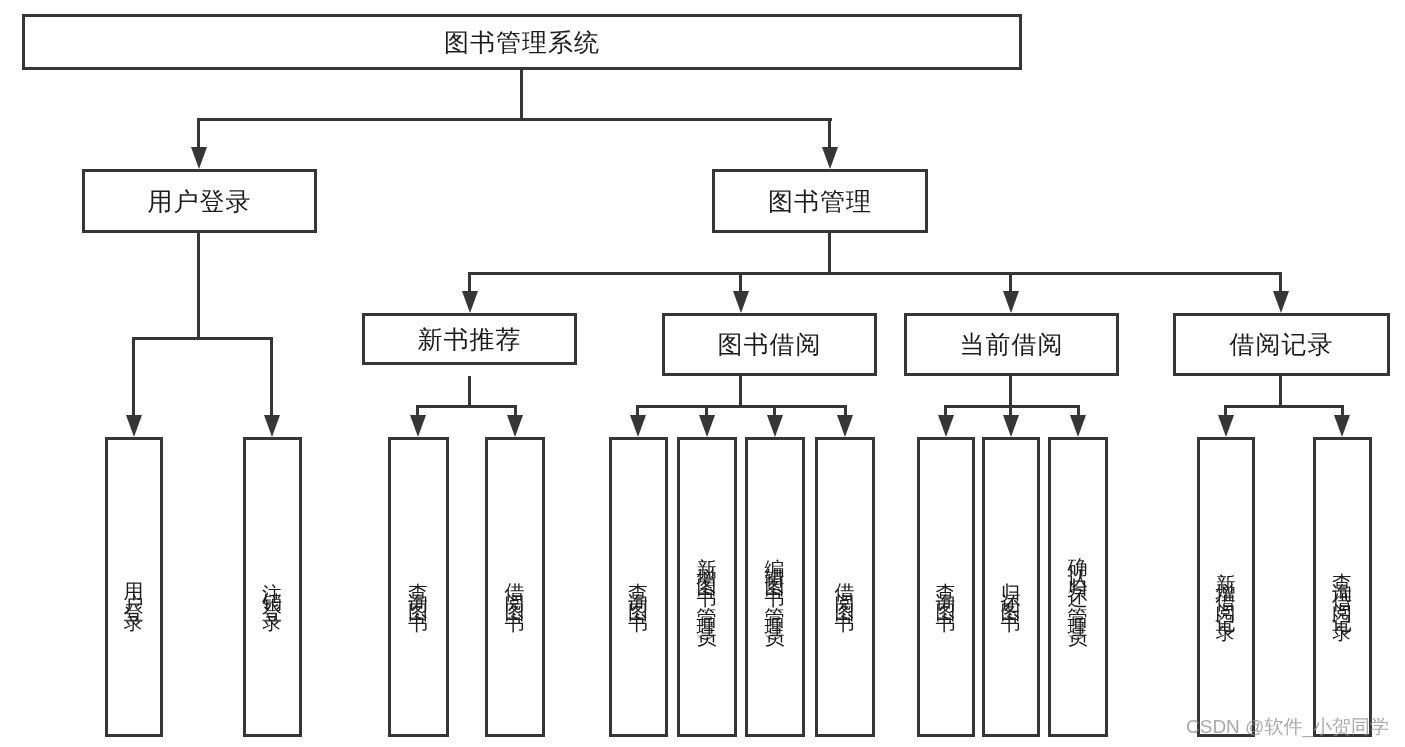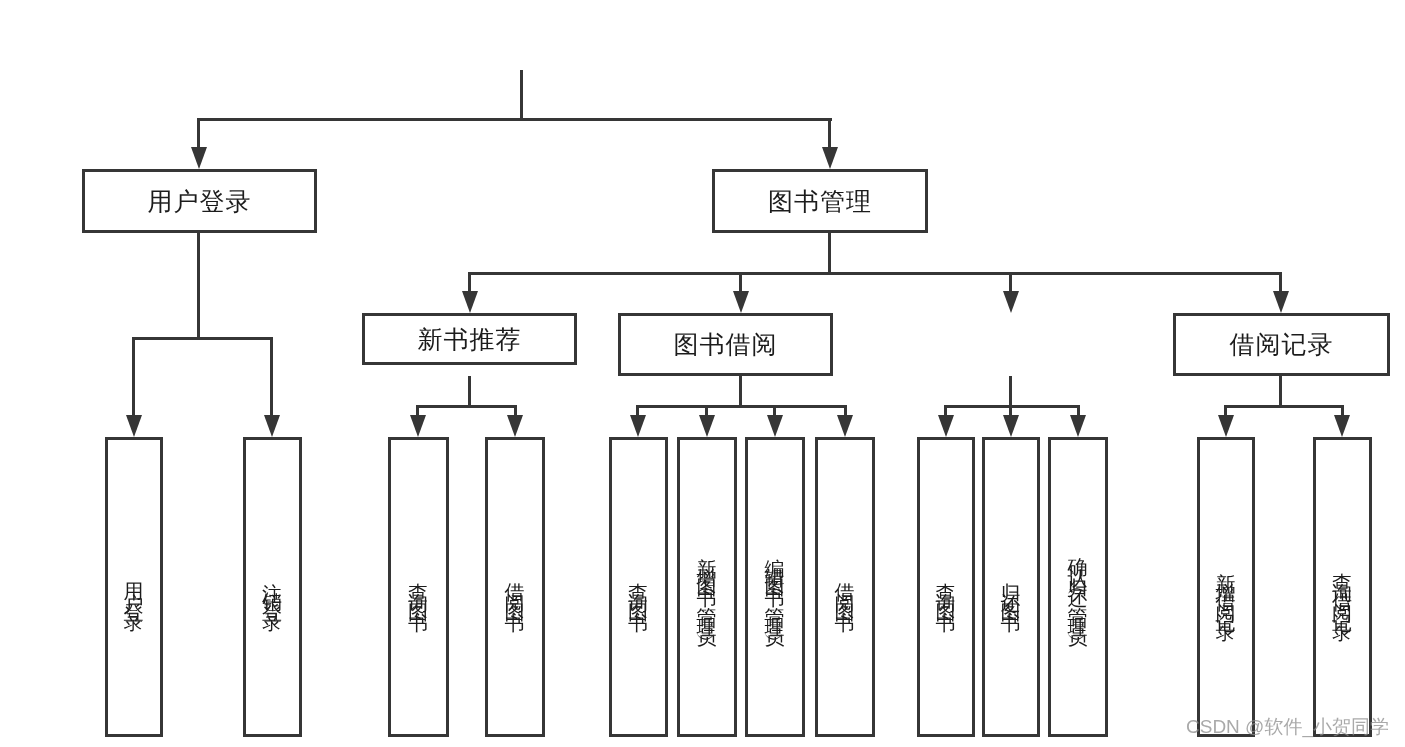--- a/index.html
+++ b/index.html
@@ -56,20 +56,23 @@
     color:rgba(140,140,140,0.75);
     white-space:nowrap;
     z-index:5;
   }
 </style>
 </head>
 <body>
 
 <div id="canvas">
 
+  <div class="box" style="left:22px;top:14px;width:1000px;height:56px">
+    <span class="lbl">图书管理系统</span>
+  </div>
 
   <div class="ln v" style="left:520px;top:70px;height:48px"></div>
   <div class="ln h" style="left:197px;top:118px;width:635px"></div>
   <div class="ln v" style="left:197px;top:118px;height:31px"></div>
   <div class="ln v" style="left:828px;top:118px;height:31px"></div>
   <div class="arr" style="left:191px;top:147px"></div>
   <div class="arr" style="left:822px;top:147px"></div>
 
   <div class="box" style="left:82px;top:169px;width:235px;height:64px">
     <span class="lbl">用户登录</span>
@@ -92,22 +95,25 @@
   <div class="ln v" style="left:1009px;top:272px;height:21px"></div>
   <div class="ln v" style="left:1279px;top:272px;height:21px"></div>
   <div class="arr" style="left:462px;top:291px"></div>
   <div class="arr" style="left:733px;top:291px"></div>
   <div class="arr" style="left:1003px;top:291px"></div>
   <div class="arr" style="left:1273px;top:291px"></div>
 
   <div class="box" style="left:362px;top:313px;width:215px;height:52px">
     <span class="lbl">新书推荐</span>
   </div>
-  <div class="box" style="left:618px;top:313px;width:215px;height:63px">
+  <div class="box" style="left:662px;top:313px;width:215px;height:63px">
     <span class="lbl">图书借阅</span>
+  </div>
+  <div class="box" style="left:904px;top:313px;width:215px;height:63px">
+    <span class="lbl">当前借阅</span>
   </div>
   <div class="box" style="left:1173px;top:313px;width:217px;height:63px">
     <span class="lbl">借阅记录</span>
   </div>
 
   <div class="ln v" style="left:468px;top:376px;height:29px"></div>
   <div class="ln v" style="left:739px;top:376px;height:29px"></div>
   <div class="ln v" style="left:1009px;top:376px;height:29px"></div>
   <div class="ln v" style="left:1279px;top:376px;height:29px"></div>
 

